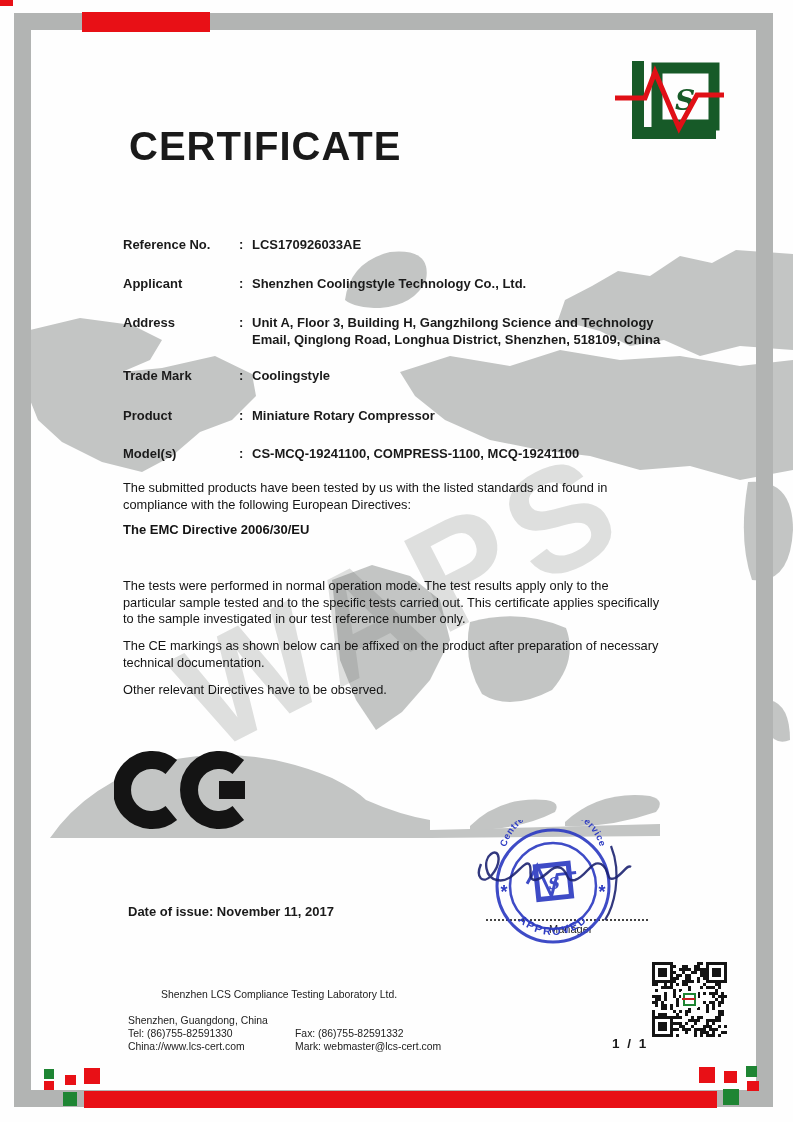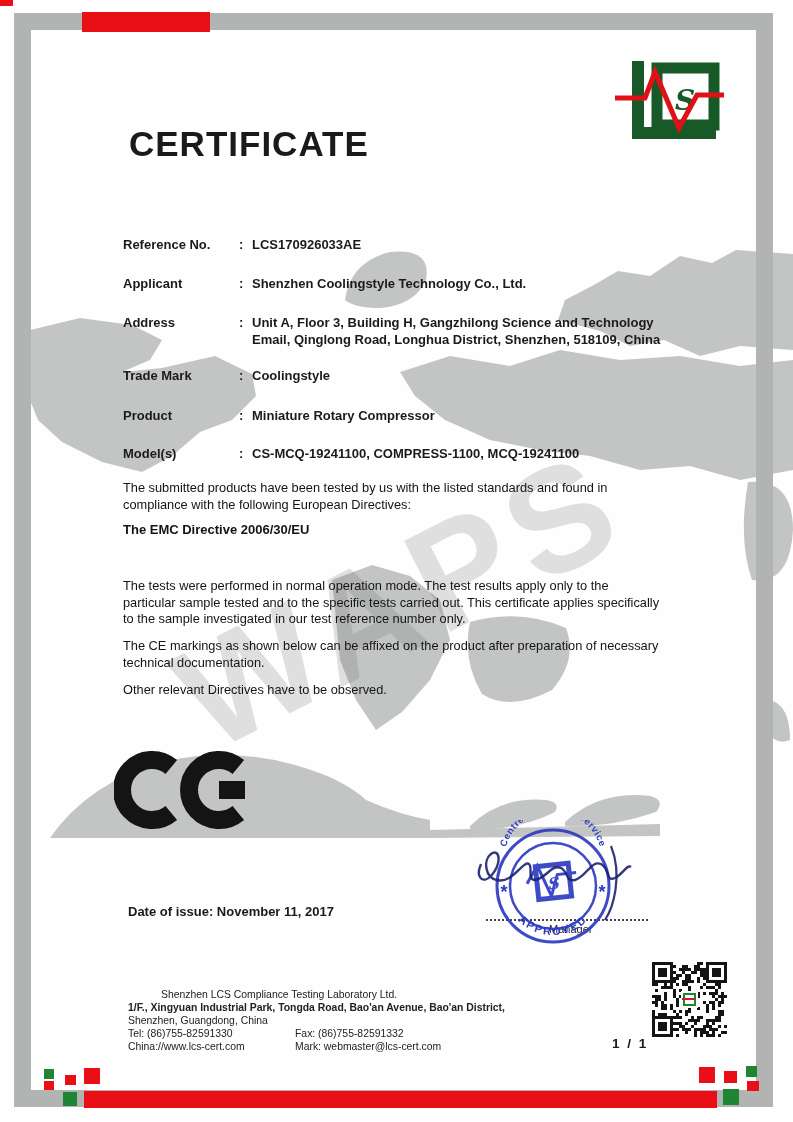--- a/index.html
+++ b/index.html
@@ -16,21 +16,21 @@
   .red-bottom{position:absolute;left:84px;top:1091px;width:633px;height:17px;background:#e81016;z-index:3;}
   .corner-mark{position:absolute;left:0;top:0;width:13px;height:6px;background:#e81016;z-index:3;}
   .sq{position:absolute;z-index:4;}
   
   .map{position:absolute;left:0;top:0;z-index:1;}
   .watermark{position:absolute;left:120px;top:430px;width:560px;height:340px;z-index:1;
      font-size:148px;font-weight:bold;letter-spacing:10px;color:rgba(110,112,111,0.22);
      transform:rotate(-27deg);transform-origin:50% 50%;text-align:center;line-height:340px;}
   .content{position:absolute;left:0;top:0;width:793px;height:1122px;z-index:3;}
   
-  .title1{left:129px;top:124px;font-size:35px;font-weight:bold;letter-spacing:1px;}
+  .title1{left:129px;top:124px;font-size:40px;font-weight:bold;letter-spacing:1px;}
   .title2{left:131px;top:163px;font-size:23px;font-weight:bold;}
   .frow{position:absolute;left:123px;width:545px;font-size:13px;font-weight:bold;line-height:17px;}
   .frow .lbl{position:absolute;left:0;width:112px;}
   .frow .sep{position:absolute;left:116px;}
   .frow .val{position:absolute;left:129px;width:424px;}
   .para{position:absolute;left:123px;width:537px;font-size:12.8px;line-height:16.5px;color:#141414;}
   .bold{font-weight:bold;}
   .date{left:128px;top:904px;font-size:13px;font-weight:bold;}
   .manager{left:549px;top:923px;font-size:11px;color:#222;z-index:3;}
   .dotline{left:486px;top:919px;width:162px;border-top:2px dotted #444;z-index:3;}
@@ -173,21 +173,20 @@
       <g transform="rotate(-6 80 62)" opacity="0.92">
         <rect x="64" y="45" width="33" height="33" fill="none" stroke="#2e3cc2" stroke-width="5"></rect>
         <text x="81" y="69" font-family="DejaVu Serif, serif" font-size="16" font-weight="bold" font-style="italic" fill="#2e3cc2" text-anchor="middle">S</text>
         <polyline points="54,61 66,44 77,76 85,55 104,55" fill="none" stroke="#2e3cc2" stroke-width="3"></polyline>
       </g>
       <path d="M8,44 C2,58 10,64 18,56 C30,42 26,28 18,34 C10,40 12,58 24,60 C40,64 50,40 56,44 C60,48 54,60 62,60 C74,58 78,44 88,48 C96,52 92,62 102,60 C114,56 118,40 128,44 C138,50 132,62 142,58 C150,54 154,44 158,47" fill="none" stroke="#1c2270" stroke-width="2.4" opacity="0.9"></path>
       <path d="M138,26 C150,56 140,88 132,100" fill="none" stroke="#1c2270" stroke-width="2.2" opacity="0.9"></path>
     </svg>
 
     <div class="abs footer f1">Shenzhen LCS Compliance Testing Laboratory Ltd.</div>
-    <div class="abs footer f2">1/F., Xingyuan Industrial Park, Tongda Road, Bao'an Avenue, Bao'an District,</div>
     <div class="abs footer f3">Shenzhen, Guangdong, China</div>
     <div class="abs footer f4">Tel: (86)755-82591330</div>
     <div class="abs footer f5">Fax: (86)755-82591332</div>
     <div class="abs footer f6">China://www.lcs-cert.com</div>
     <div class="abs footer f7">Mark: webmaster@lcs-cert.com</div>
 
     <div class="qr">
         <i style="left:0px;top:0px"></i>
         <i style="left:3px;top:0px"></i>
         <i style="left:6px;top:0px"></i>

